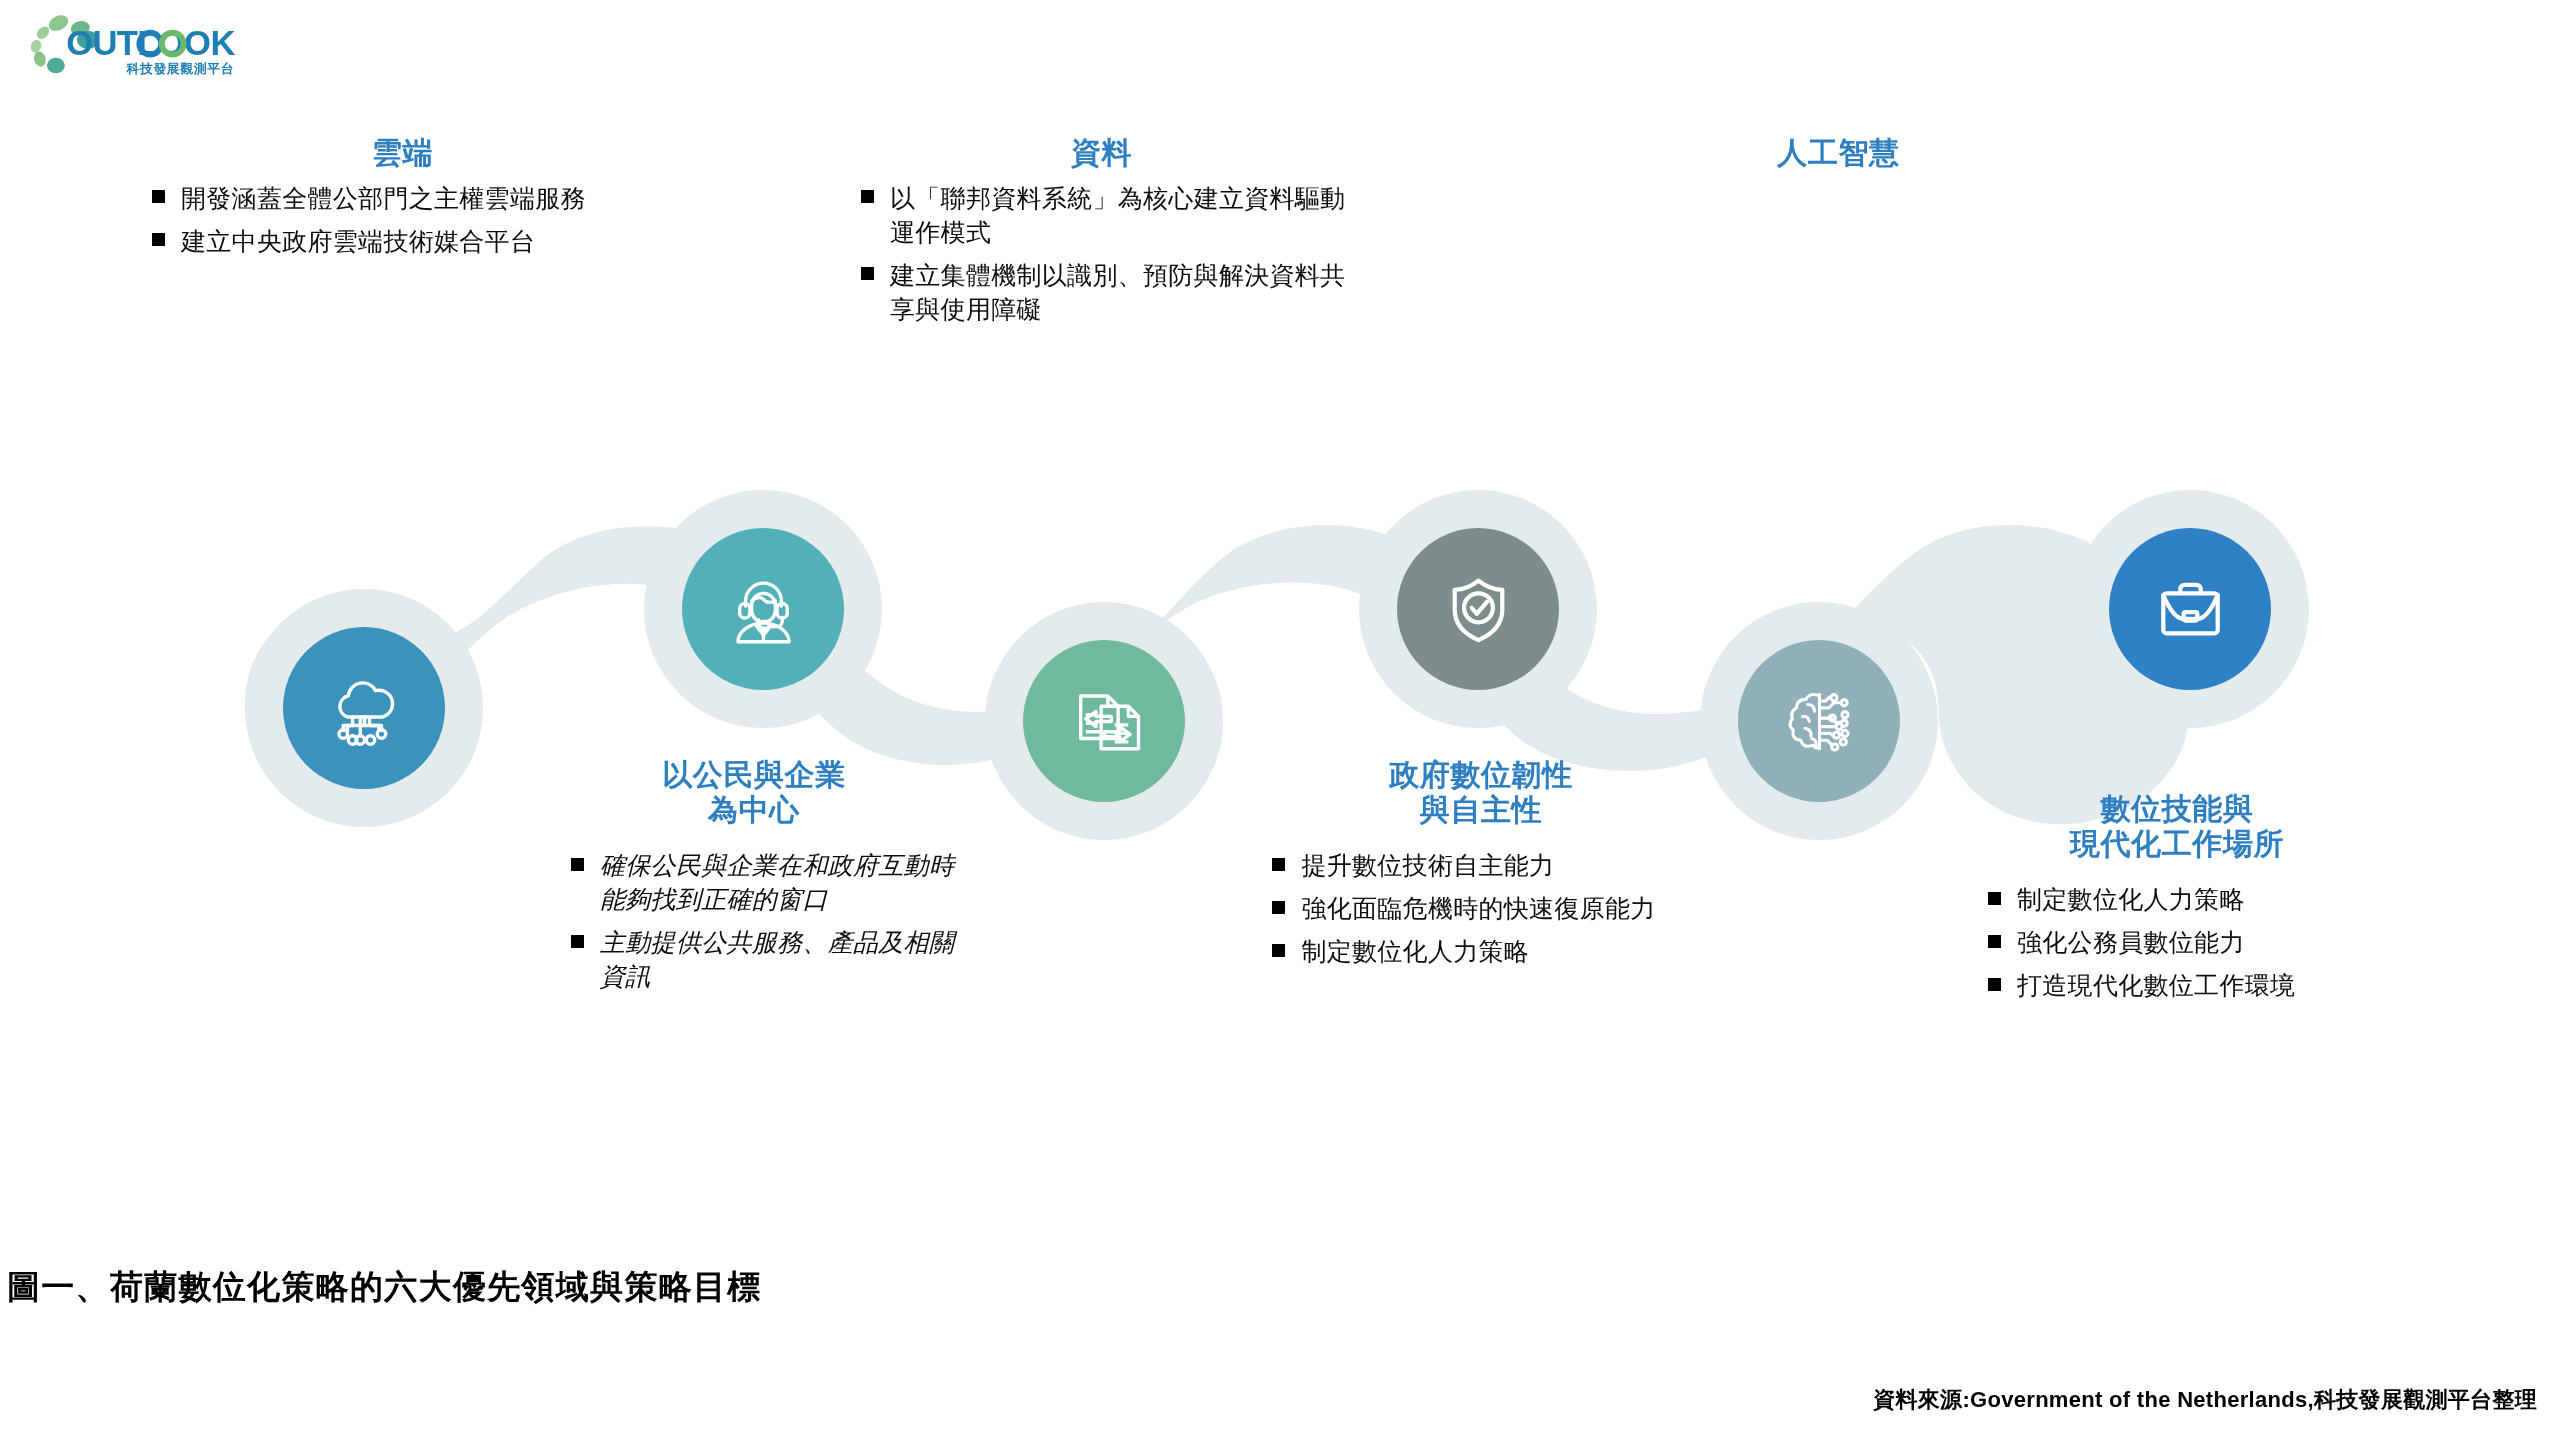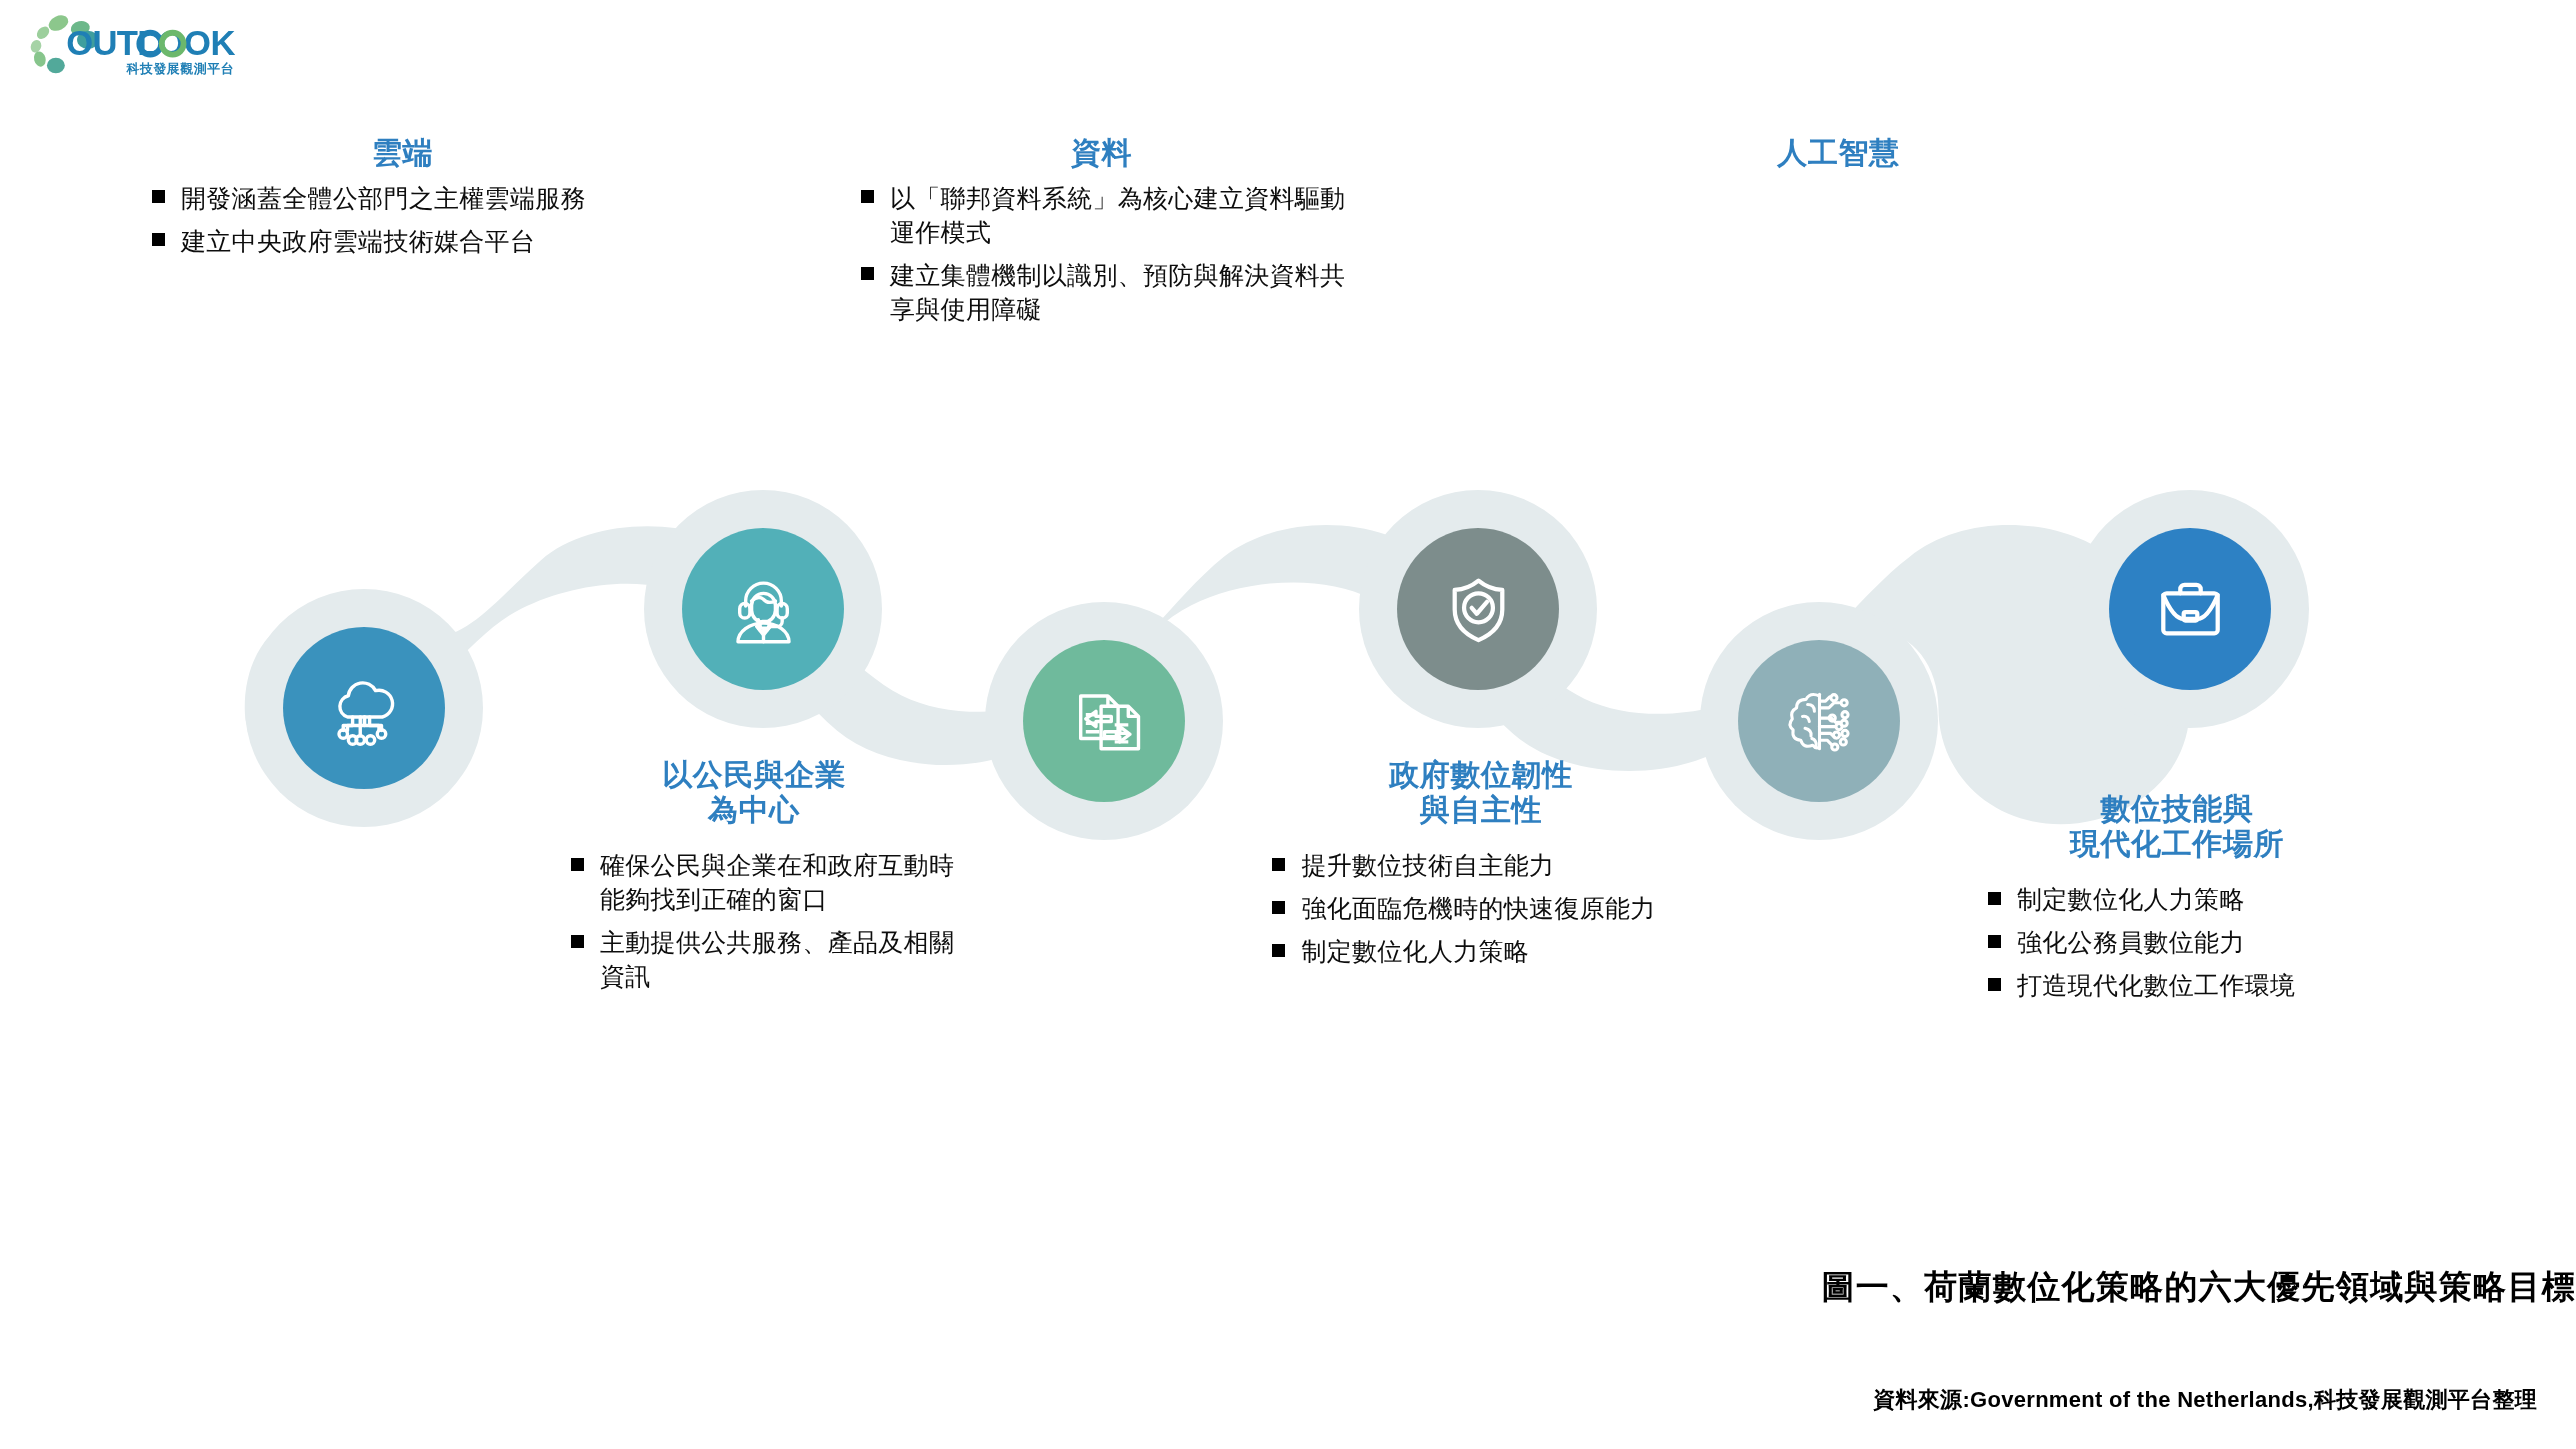--- a/index.html
+++ b/index.html
@@ -45,21 +45,21 @@
     margin-bottom:9px; letter-spacing:0.3px;
   }
   .bullets li .sq {
     position:absolute; left:3.9px; top:9.7px;
     width:13px; height:13px; background:#000;
   }
 
   
   #caption {
     position:absolute; left:0; top:1265px; width:2576px;
-    text-align:right; font-size:33px; font-weight:bold;
+    text-align:left; font-size:33px; font-weight:bold;
     color:#000; letter-spacing:1.3px; z-index:4;padding-left:7px;
   }
   #source {
     position:absolute; right:39px; top:1385px;
     font-size:22px; font-weight:bold; color:#000;
     letter-spacing:0.3px; z-index:4;
   }
 </style>
 </head>
 <body>
@@ -257,21 +257,21 @@
 
 <div class="block" style="left:1571px; top:135px; width:535px;">
   <div class="sec-title">人工智慧</div>
 </div>
 
 <div class="block" style="left:535px; top:757px; width:438px;">
   <div class="sec-title">
     <div>以公民與企業</div>
     <div>為中心</div>
   </div>
-  <ul class="bullets" style="margin-left:32px; margin-top:20.6px;">
+  <ul class="bullets" style="margin-left:32px; margin-top:20.6px;font-style:italic;">
     <li><span class="sq"></span><span>確保公民與企業在和政府互動時能夠找到正確的窗口</span></li>
     <li><span class="sq"></span><span>主動提供公共服務、產品及相關資訊</span></li>
   </ul>
 </div>
 
 <div class="block" style="left:1262px; top:757px; width:438px;">
   <div class="sec-title">
     <div>政府數位韌性</div>
     <div>與自主性</div>
   </div>

